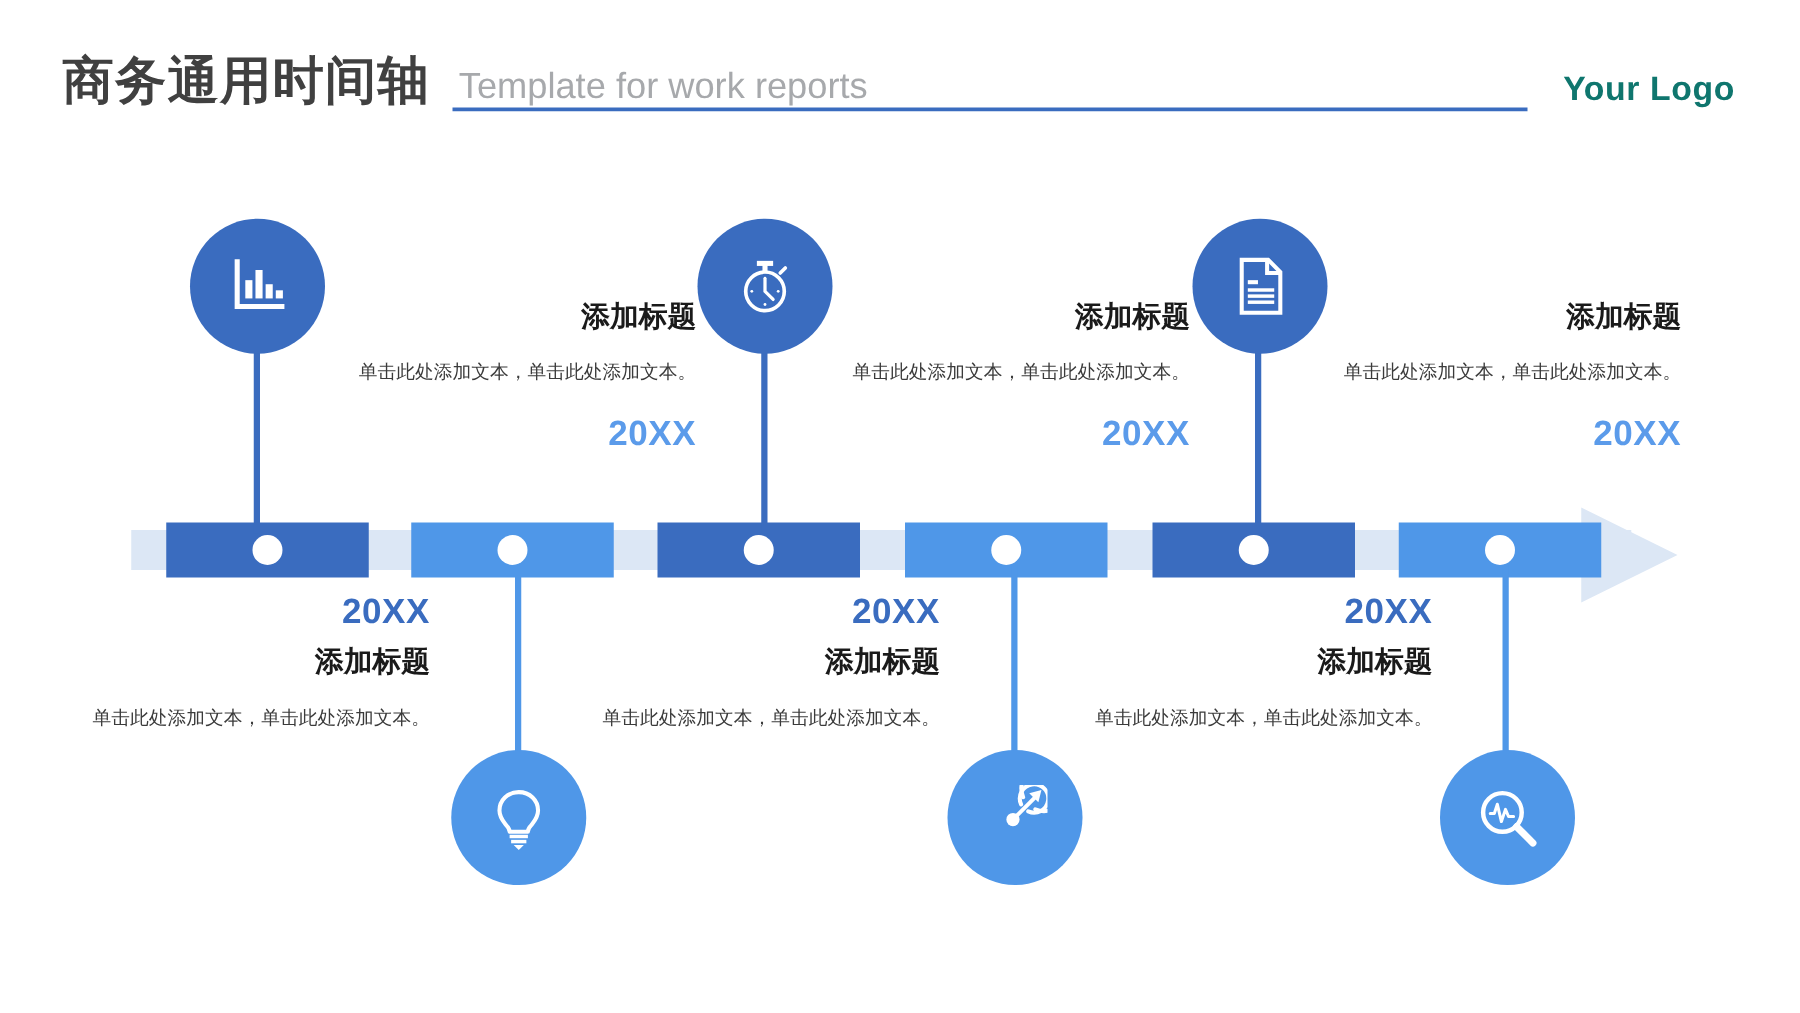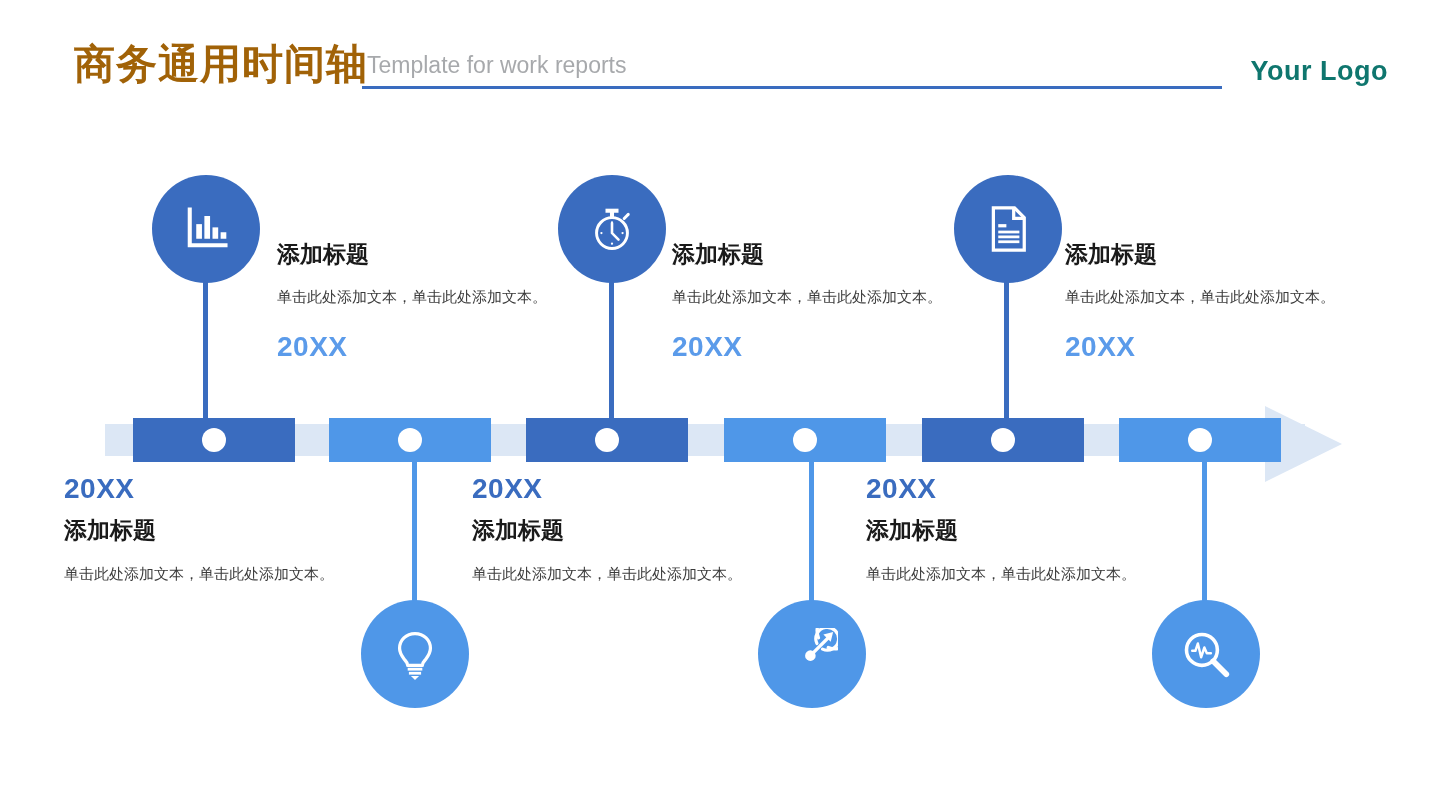--- a/index.html
+++ b/index.html
@@ -6,28 +6,27 @@
   html,body{
     width:1440px; height:810px; background:#ffffff; overflow:hidden;
     font-family:"Liberation Sans","DejaVu Sans",sans-serif;
   }
   .slide{ position:relative; width:1440px; height:810px; background:#fff; }
 
   
   .header{ position:absolute; left:0; top:0; width:1440px; height:120px; }
   .title-cn{
     position:absolute; left:50px; top:44px;
-    font-size:41px; font-weight:bold; color:#a16207;
+    font-size:41px; font-weight:bold; color:#404040;
     letter-spacing:1px; line-height:1;
     font-family:"DejaVu Sans","Liberation Sans",sans-serif;
-    margin-left:24px;
   }
   .title-en{
     position:absolute; left:367px; top:52px;
-    font-size:23px; color:#a7a9ac; font-weight:400; line-height:1.2;
+    font-size:29px; color:#a7a9ac; font-weight:400; line-height:1.2;
   }
   .header-rule{
     position:absolute; left:362px; top:86px; width:860px; height:3px;
     background:#3a6cbf;
   }
   .logo{
     position:absolute; right:52px; top:56px;
     font-size:27px; font-weight:bold; color:#0f766e; letter-spacing:0.5px;
   }
 
@@ -59,21 +58,21 @@
   
   .icon-circle{
     position:absolute; width:108px; height:108px; border-radius:50%;
     display:flex; align-items:center; justify-content:center;
   }
   .icon-circle.dark{ background:#3a6cbf; }
   .icon-circle.light{ background:#4f97e8; }
   .icon-circle svg{ width:52px; height:52px; display:block; }
 
   
-  .tblock{ position:absolute; width:280px; text-align:left; }
+  .tblock{ position:absolute; width:280px; text-align:right; }
   .tblock .year{
     font-size:28px; font-weight:bold; letter-spacing:0.5px;
   }
   .year.light{ color:#5b9bea; }
   .year.dark{ color:#3a6cbf; }
   .tblock .ttl{
     font-size:23px; font-weight:bold; color:#1a1a1a;
     font-family:"DejaVu Sans","Liberation Sans",sans-serif;
     line-height:1.2;
   }

